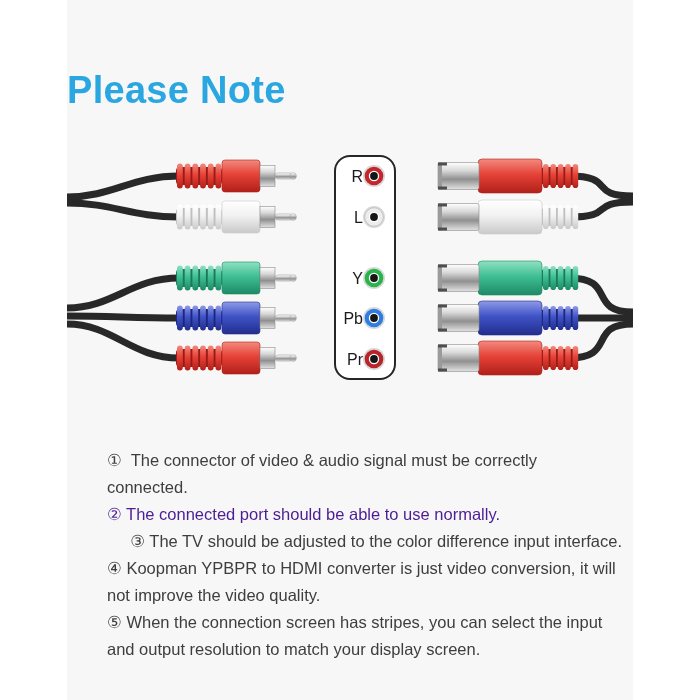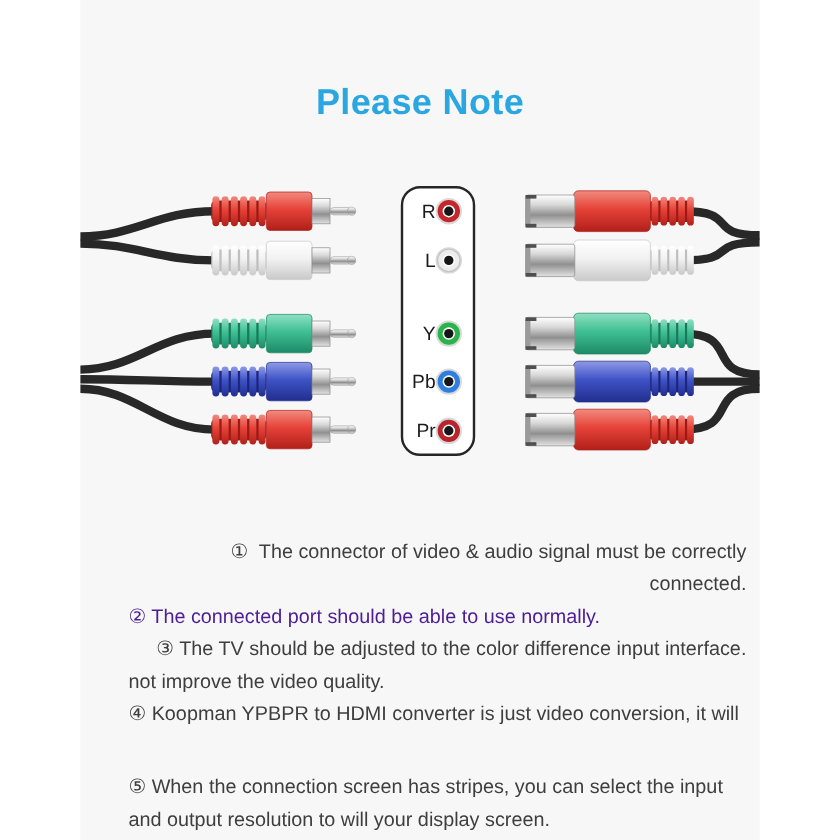--- a/index.html
+++ b/index.html
@@ -1,19 +1,19 @@
 <!DOCTYPE html>
 <html><head>
 <meta charset="utf-8">
 <style>
   html,body{margin:0;padding:0;}
   body{width:700px;height:700px;position:relative;font-family:"Liberation Sans",sans-serif;overflow:hidden;}
   .photo{position:absolute;left:67px;top:0;width:566px;height:700px;}
-  .title{position:absolute;top:69px;left:0;width:100%;text-align:center;
-         font-size:30px;font-weight:600;letter-spacing:0.3px;z-index:2;}
+  .title{position:absolute;top:69px;left:0;width:100%;
+         font-size:38px;font-weight:600;letter-spacing:0.3px;z-index:2;}
   svg.diagram{position:absolute;left:0;top:0;width:566px;height:700px;display:block;z-index:1;
          font-family:"Liberation Sans",sans-serif;}
   .notes{position:absolute;left:40px;top:447px;width:515px;z-index:2;}
   .note-line{font-size:16.5px;line-height:27px;white-space:pre-wrap;}
 </style>
 </head>
 <body style="background: rgb(255, 255, 255);">
 
 <div class="photo" style="background: rgb(247, 247, 247);">
   <div class="title" style="color: rgb(42, 167, 224);">Please Note</div>
@@ -228,30 +228,30 @@
           <circle cx="307" cy="359" r="9.3" fill="#b9232a"></circle>
           <circle cx="307" cy="359" r="5.2" fill="#ffffff"></circle>
           <circle cx="307" cy="359" r="3.9" fill="#161616"></circle>
           <text x="296" y="364.5" text-anchor="end" font-size="16" fill="#1b1b1b">Pr</text>
         </g>
       </g>
     </svg>
 
   <div class="notes">
     <div class="note">
-      <div class="note-line" style="color: rgb(62, 62, 62); text-align: right;">①  The connector of video &amp; audio signal must be correctly connected.</div>
+      <div class="note-line" style="color: rgb(62, 62, 62);">①  The connector of video &amp; audio signal must be correctly connected.</div>
     </div>
     <div class="note">
       <div class="note-line" style="color: #4c1d95;">② The connected port should be able to use normally.</div>
     </div>
     <div class="note">
       <div class="note-line" style="color: rgb(62, 62, 62); text-align: right;">③ The TV should be adjusted to the color difference input interface.</div>
     </div>
     <div class="note">
+      <div class="note-line" style="color: rgb(62, 62, 62);">④ Koopman YPBPR to HDMI converter is just video conversion, it will</div>
       <div class="note-line" style="color: rgb(62, 62, 62);">not improve the video quality.</div>
-      <div class="note-line" style="color: rgb(62, 62, 62);">④ Koopman YPBPR to HDMI converter is just video conversion, it will</div>
-    </div>
-    <div class="note">
-      <div class="note-line" style="color: rgb(62, 62, 62); margin-top: 34px;">⑤ When the connection screen has stripes, you can select the input</div>
-      <div class="note-line" style="color: rgb(62, 62, 62);">and output resolution to will your display screen.</div>
+    </div>
+    <div class="note">
+      <div class="note-line" style="color: rgb(62, 62, 62);">⑤ When the connection screen has stripes, you can select the input</div>
+      <div class="note-line" style="color: rgb(62, 62, 62);">and output resolution to match your display screen.</div>
     </div>
   </div>
 </div>
 
 </body></html>

